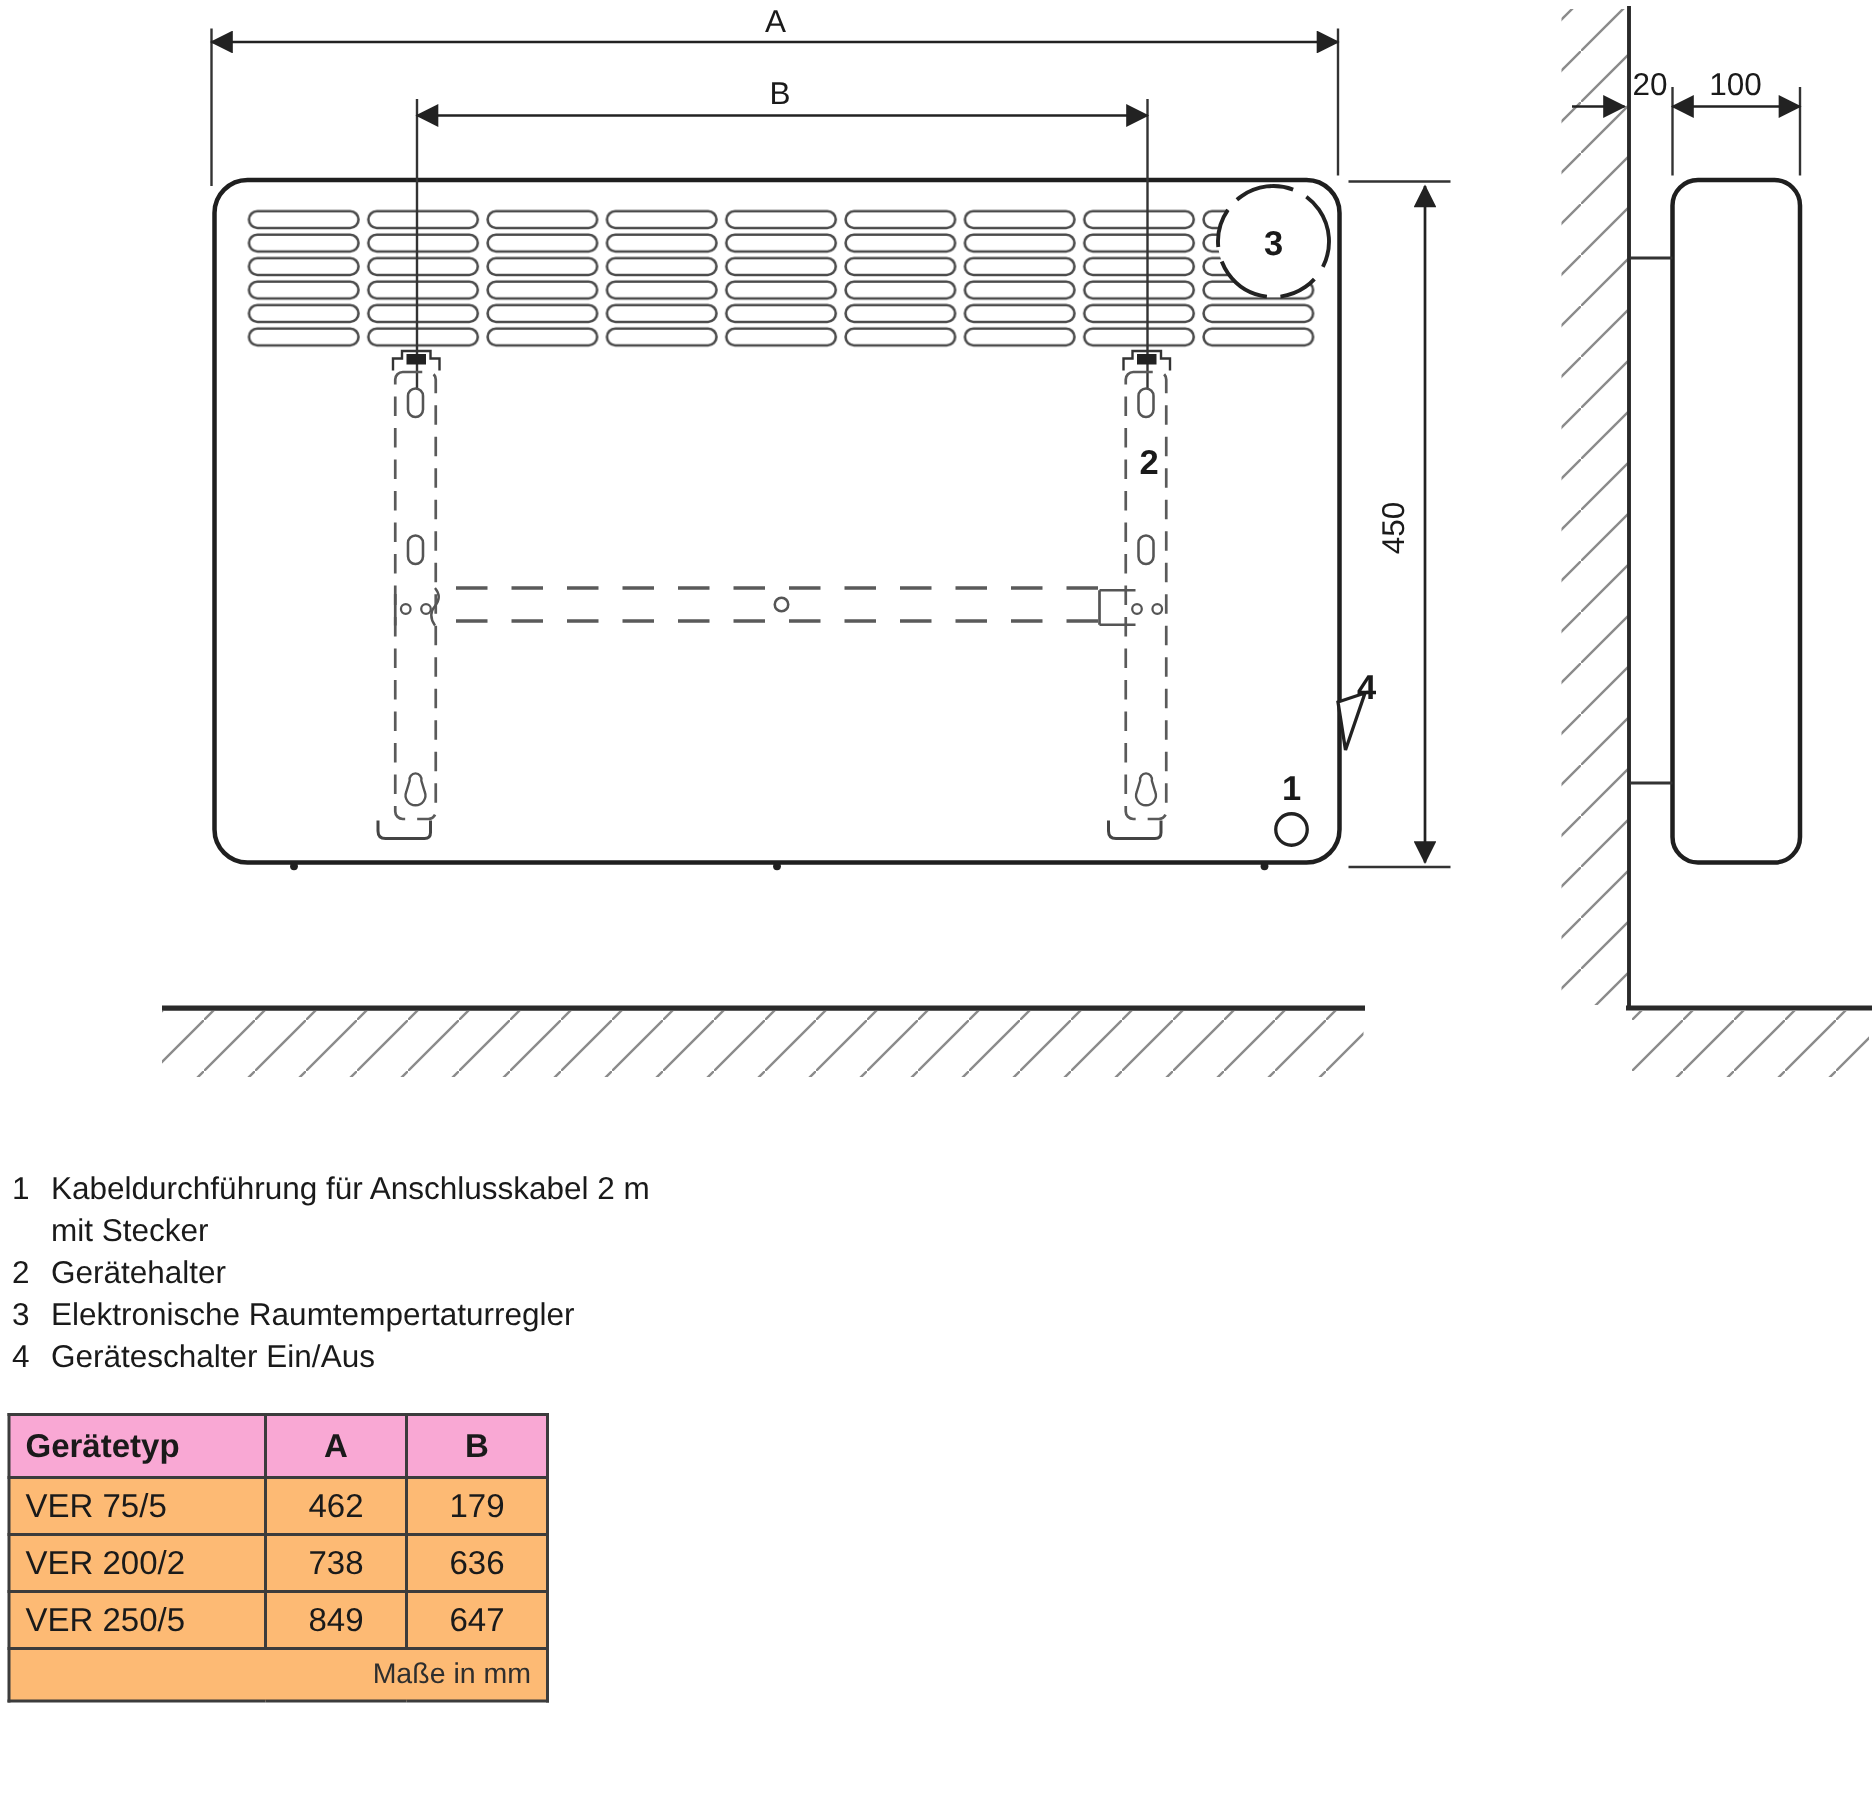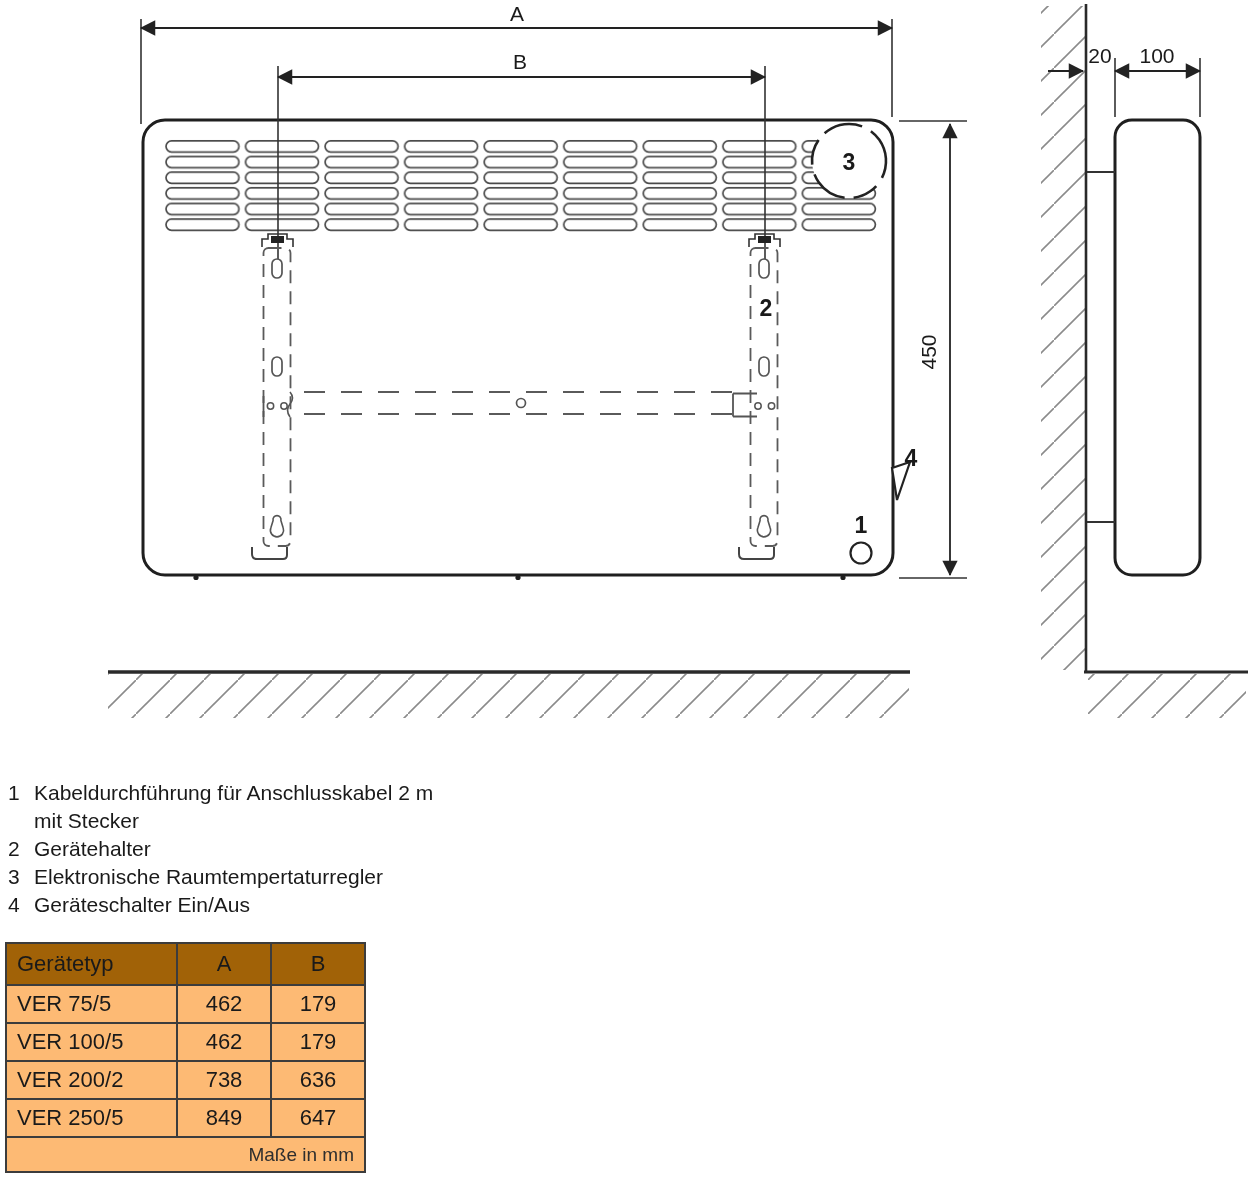--- a/index.html
+++ b/index.html
@@ -12,21 +12,21 @@
 
   
   .legend{position:absolute;left:8px;top:779px;font-size:21px;font-weight:500;line-height:28px;}
   .legend-row{display:grid;grid-template-columns:26px auto;}
   .legend-num{text-align:left;}
 
   
   .spec-table{position:absolute;left:5px;top:942px;border-collapse:collapse;
               font-size:22px;font-weight:500;}
   .spec-table td,.spec-table th{border:2px solid #3c3c3c;padding:0 10px;white-space:nowrap;}
-  .spec-table th{background:#a16207;font-weight:400;height:40px;text-align:left;}
+  .spec-table th{background:#f9a8d4;font-weight:700;height:40px;text-align:left;}
   .spec-table th.num,.spec-table td.num{text-align:center;}
   .spec-table td{height:36px;background:#fdba74;}
   .spec-table td.type{width:149px;}
   .spec-table td.num,.spec-table th.num{width:72px;}
   .spec-table td.footer{height:33px;text-align:right;font-size:19px;color:#2e2e2e;}
 </style>
 </head>
 <body>
 
 <div id="stage">
@@ -182,25 +182,20 @@
       <th class="num">B</th>
     </tr>
   </thead>
   <tbody>
     <tr>
       <td class="type">VER 75/5</td>
       <td class="num">462</td>
       <td class="num">179</td>
     </tr>
     <tr>
-      <td class="type">VER 100/5</td>
-      <td class="num">462</td>
-      <td class="num">179</td>
-    </tr>
-    <tr>
       <td class="type">VER 200/2</td>
       <td class="num">738</td>
       <td class="num">636</td>
     </tr>
     <tr>
       <td class="type">VER 250/5</td>
       <td class="num">849</td>
       <td class="num">647</td>
     </tr>
     <tr>

